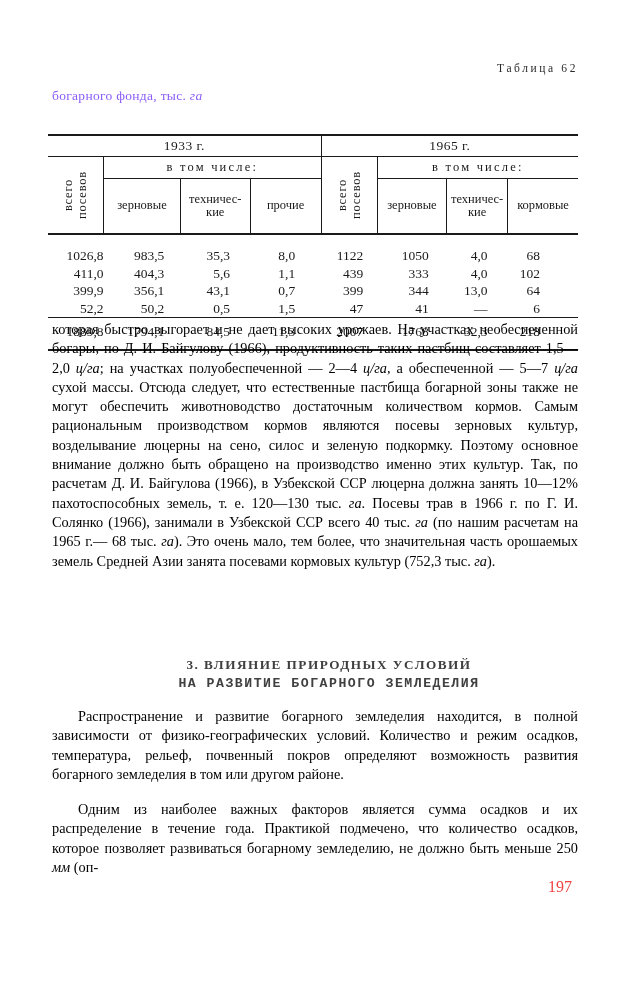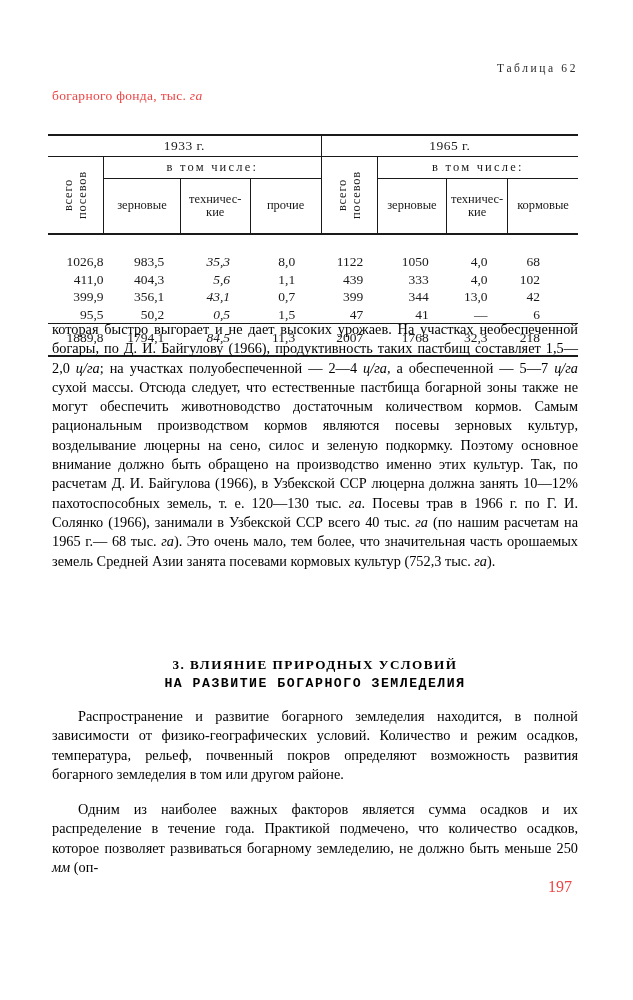--- a/index.html
+++ b/index.html
@@ -31,21 +31,21 @@
     letter-spacing: 2.6px;
     color: #2a2a2a;
     white-space: nowrap;
   }
   .table-subtitle {
     position: absolute;
     left: 52px;
     top: 88px;
     font-size: 13.5px;
     letter-spacing: 0.3px;
-    color: #ef4444;
+    color: #8b5cf6;
     white-space: nowrap;
   }
   .table-subtitle .ital { font-style: italic; }
 
   
   .tbl-wrap {
     position: absolute;
     left: 48px;
     top: 134px;
     width: 530px;
@@ -104,55 +104,55 @@
   }
 
   td.num {
     text-align: right;
     font-size: 13.5px;
     line-height: 1.30;
     padding-right: 14px;
     white-space: nowrap;
   }
   td.num.c2 { padding-right: 16px; }
-  td.num.c3 { padding-right: 20px; font-style: italic; }
+  td.num.c3 { padding-right: 20px; }
   td.num.c4 { padding-right: 26px; }
   td.num.c5 { padding-right: 14px; }
   td.num.c6 { padding-right: 18px; }
   td.num.c7 { padding-right: 20px; }
   td.num.c8 { padding-right: 38px; }
-  tr.first-data td { padding-top: 18px; }
+  tr.first-data td { padding-top: 12px; }
   tr.total td { padding-top: 5px; padding-bottom: 8px; }
 
   
   .para {
     position: absolute;
     left: 52px;
     width: 526px;
     font-size: 14.3px;
     line-height: 19.3px;
     text-align: justify;
     text-justify: inter-word;
     color: #000000;
     hyphens: manual;
   }
   .para .ital { font-style: italic; }
   .indent { text-indent: 26px; }
 
   
   .section-head {
     position: absolute;
-    left: 52px;
+    left: 66px;
     width: 526px;
     text-align: center;
     font-size: 13.2px;
     font-weight: bold;
     letter-spacing: 1.5px;
     line-height: 19px;
-    color: #000000;
+    color: #404040;
   }
   .section-head .l2 { display: block; font-family: Liberation Mono, monospace; }
 
   
   .folio {
     position: absolute;
     right: 61px;
     top: 878px;
     font-size: 16px;
     color: #ef4444;
@@ -247,24 +247,24 @@
         <td class="num c8">102</td>
       </tr>
       <tr>
         <td class="num c1">399,9</td>
         <td class="num c2">356,1</td>
         <td class="num c3">43,1</td>
         <td class="num c4">0,7</td>
         <td class="num c5">399</td>
         <td class="num c6">344</td>
         <td class="num c7">13,0</td>
-        <td class="num c8">42</td>
-      </tr>
-      <tr>
-        <td class="num c1">95,5</td>
+        <td class="num c8">64</td>
+      </tr>
+      <tr>
+        <td class="num c1">52,2</td>
         <td class="num c2">50,2</td>
         <td class="num c3">0,5</td>
         <td class="num c4">1,5</td>
         <td class="num c5">47</td>
         <td class="num c6">41</td>
         <td class="num c7">—</td>
         <td class="num c8">6</td>
       </tr>
 
       <tr class="total">

